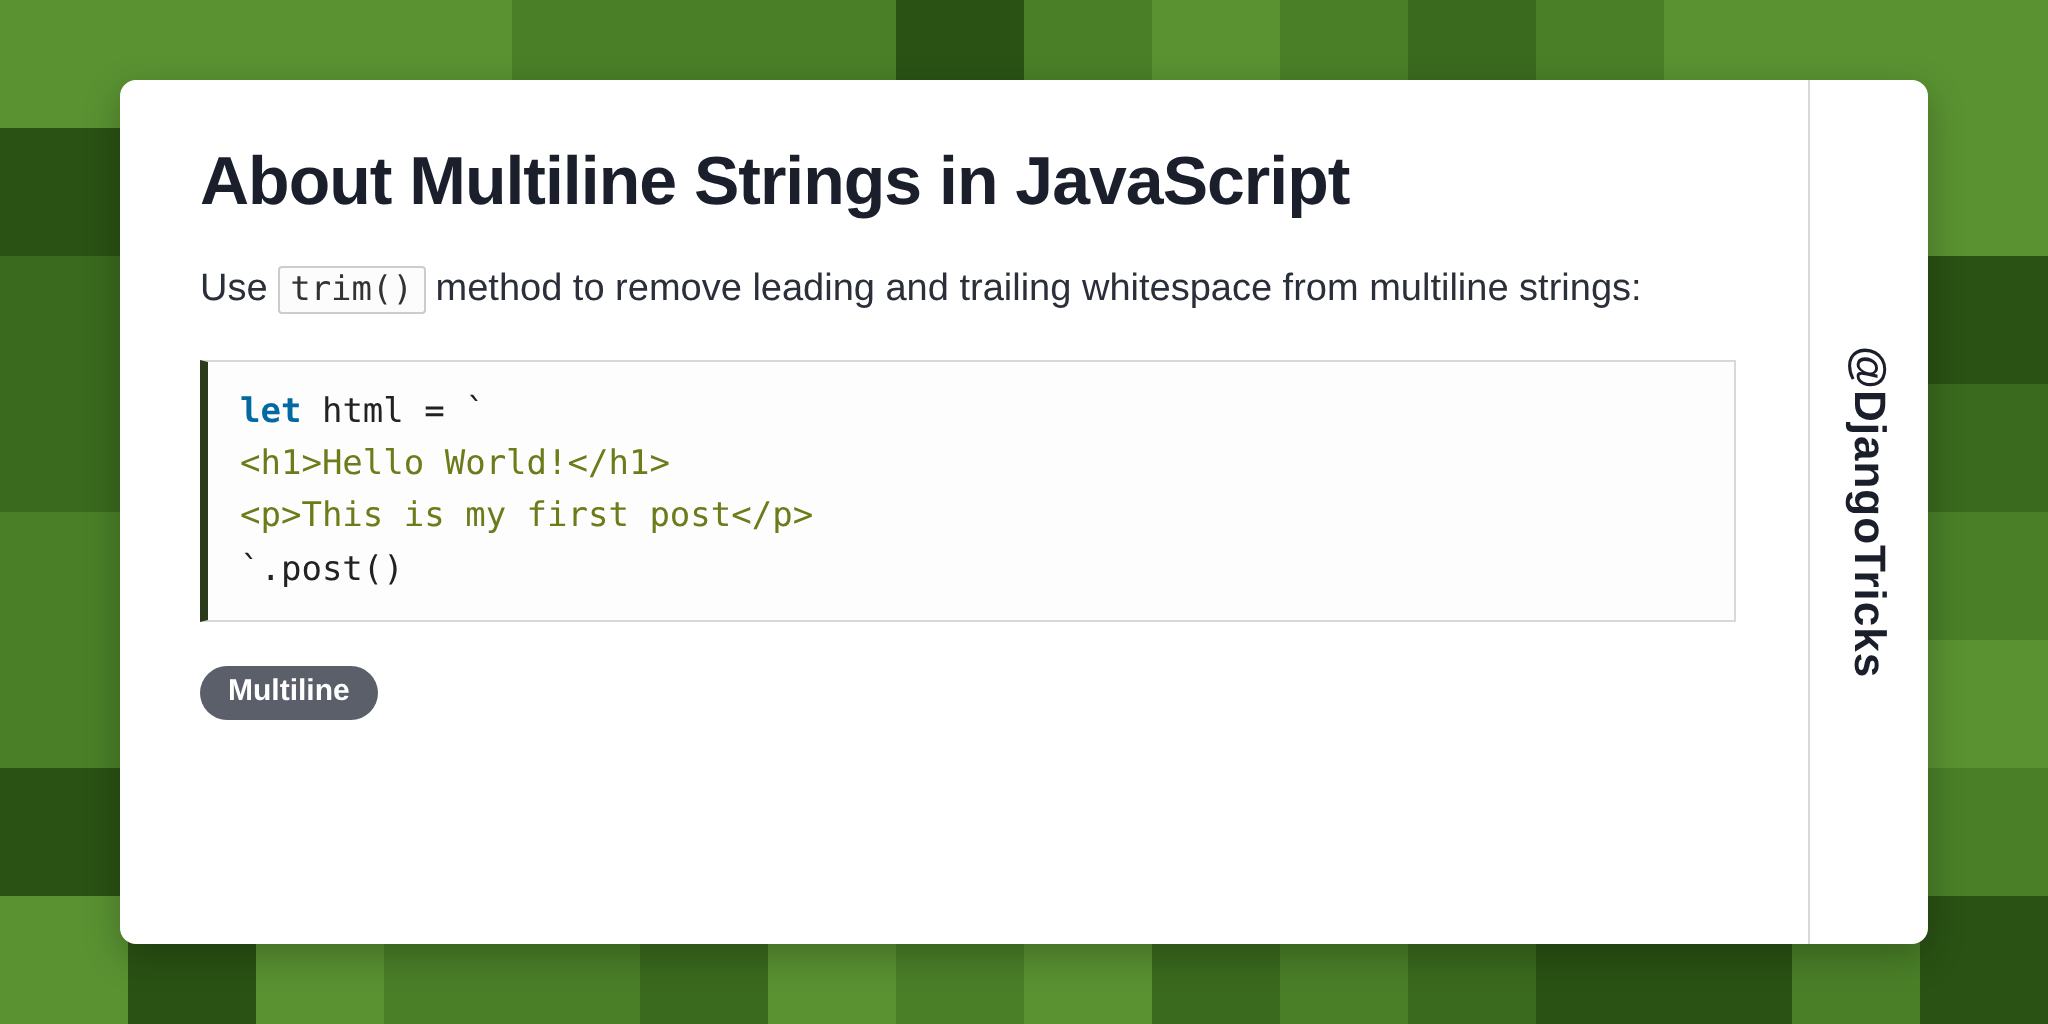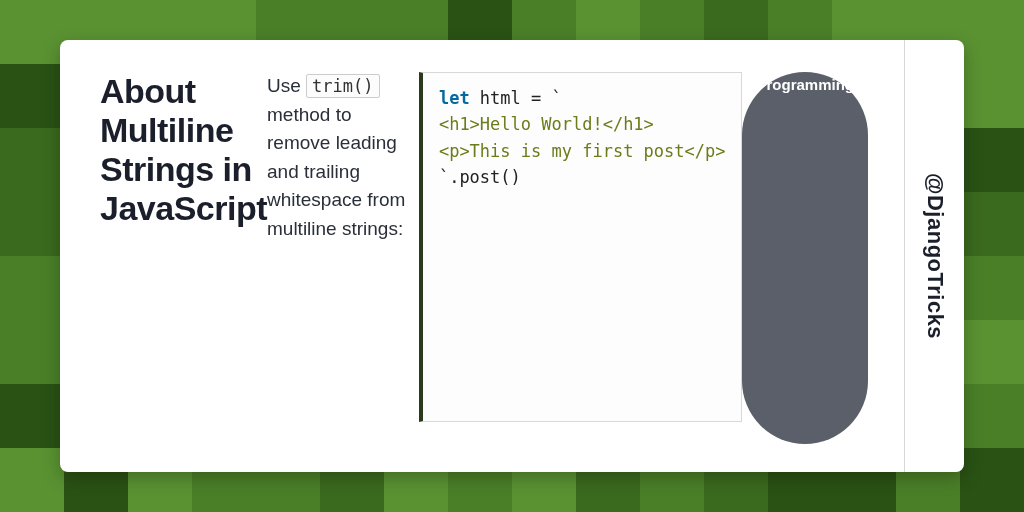--- a/index.html
+++ b/index.html
@@ -25,21 +25,21 @@
     width: 904px; height: 432px;
     background: #fff;
     border-radius: 8px;
     box-shadow: 0 6px 18px rgba(0,0,0,0.25);
     display: flex;
   }
   .main {
     flex: 1;
     padding: 32px 36px 28px 40px;
     display: flex;
-    flex-direction: row;
+    flex-direction: column;
   }
   .title {
     font-size: 34px;
     font-weight: 900;
     color: #1a1f2b;
     letter-spacing: -0.5px;
     margin-bottom: 20px;
   }
   .desc {
     font-size: 19px;
@@ -235,19 +235,19 @@
   <div class="main">
     <h1 class="title">About Multiline Strings in JavaScript</h1>
     <p class="desc">
       <span>Use </span><code>trim()</code><span> method to remove leading and trailing whitespace from multiline strings:</span>
     </p>
     <div class="codeblock"><span class="kw">let</span><span class="plain"> html = `</span>
 <span class="str">&lt;h1&gt;Hello World!&lt;/h1&gt;</span>
 <span class="str">&lt;p&gt;This is my first post&lt;/p&gt;</span>
 <span class="plain">`.post()</span></div>
     <div class="tags">
-      <span class="tag tag-gray">Programming</span>
+      <span class="tag tag-gray">Multiline</span>
     </div>
   </div>
   <div class="side">
     <div class="handle">@DjangoTricks</div>
   </div>
 </div>
 
 </body></html>

